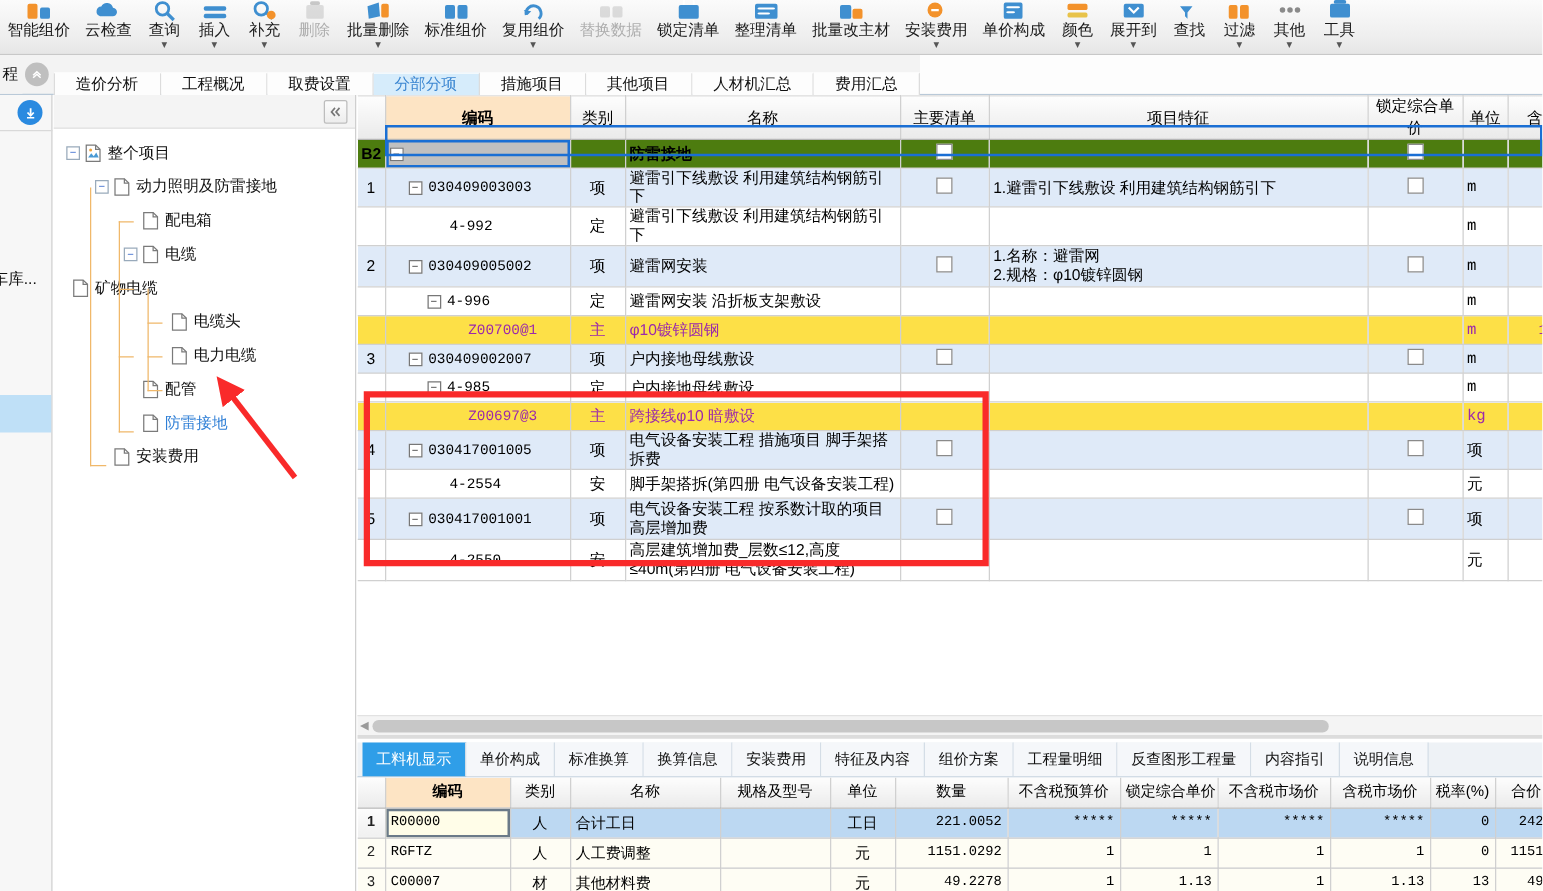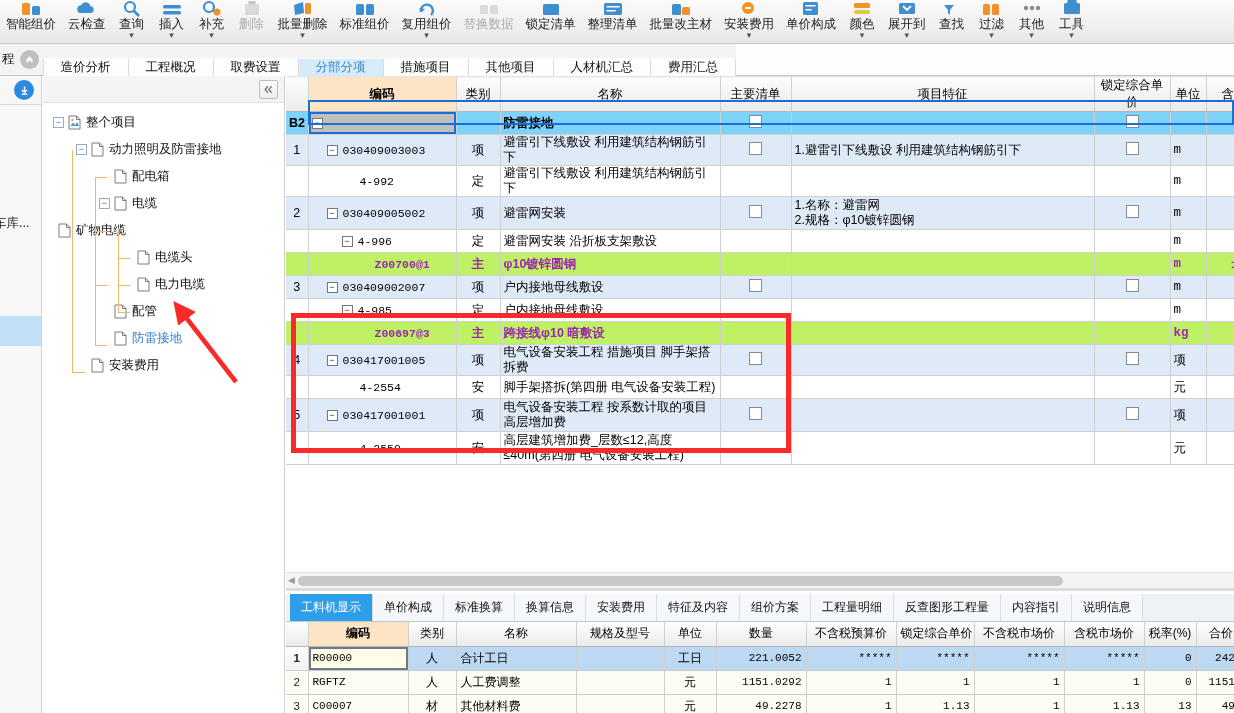--- a/index.html
+++ b/index.html
@@ -136,24 +136,24 @@
     height: 24px; background: linear-gradient(#fdfdfd, #eaeaea);
     font-weight: normal; text-align: center; border-bottom: 1px solid #b6b6b6;
     border-top: 1px solid #e4e4e4;
   }
   table.g thead th.code-col { background: #fde4c4; font-weight: bold; }
   table.g thead th.rowhdr { background: linear-gradient(#fdfdfd,#eaeaea); }
   td.rowno {
     text-align: center; background: linear-gradient(#fdfdfd,#f0f0f0);
     color: #222; font-size: 11.5px; border-right: 1px solid #c3c3c3;
   }
-  tr.lvl-b2 td { background: #7dd3fc; font-weight: bold; }
+  tr.lvl-b2 td { background: #4d7c0f; font-weight: bold; }
   tr.qty td { background: #dfeaf8; }
   tr.plain td { background: #ffffff; }
-  tr.mat td { background: #bef264; color: #9b29ab; font-weight: bold; }
+  tr.mat td { background: #fde047; color: #9b29ab; }
   tr.mat td .txt { color: #9b29ab; }
   .cellflex { display: flex; align-items: center; height: 100%; }
   .expander {
     display: inline-block; width: 11px; height: 11px; border: 1px solid #777;
     background: #fff; color: #333; font-size: 9px; line-height: 9px;
     text-align: center; flex: 0 0 auto;
   }
   .cbox {
     width: 13px; height: 13px; border: 1px solid #8a8a8a; background: #fff;
     display: inline-block; margin: 0 auto;

